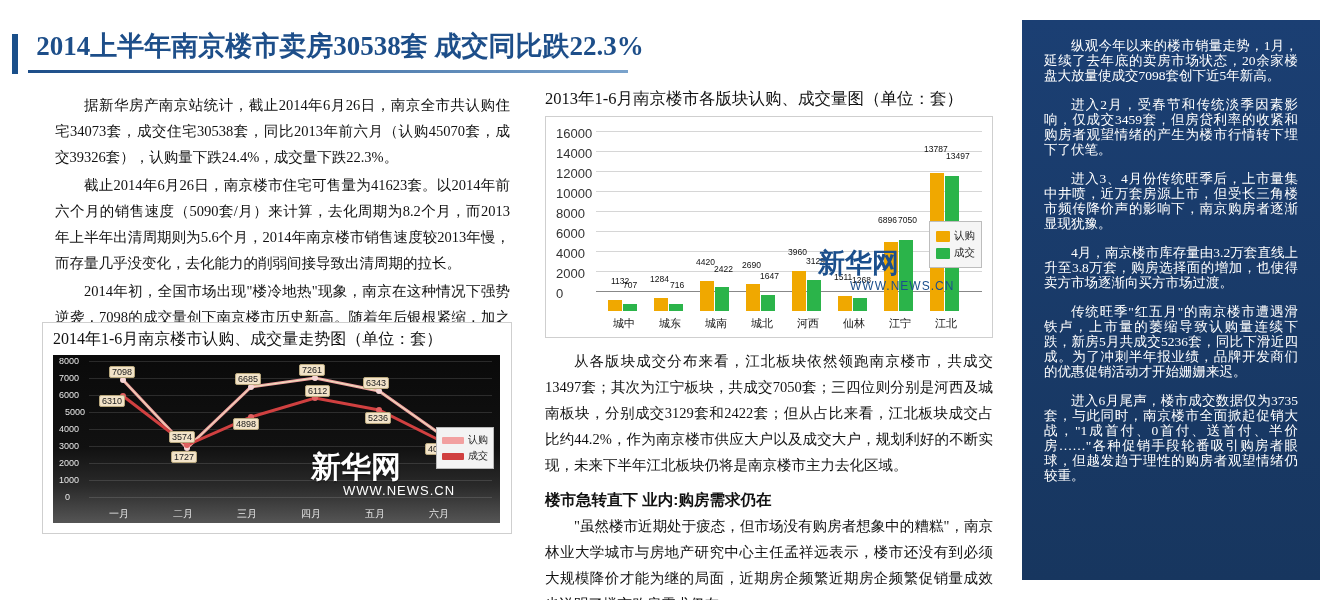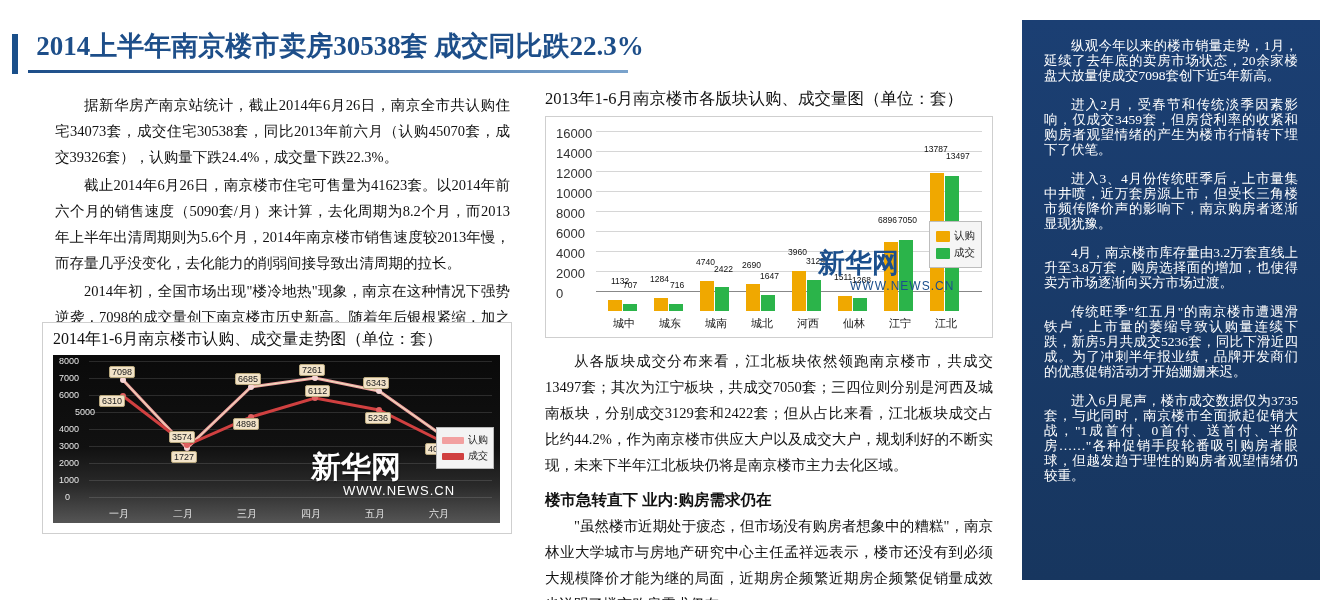--- a/index.html
+++ b/index.html
@@ -137,21 +137,21 @@
     <div class="gridline" style="top:57px"></div>
     <div class="gridline" style="top:74px"></div>
     <div class="gridline" style="top:91px"></div>
     <div class="gridline" style="top:108px"></div>
     <div class="gridline" style="top:125px"></div>
     <div class="gridline" style="top:142px"></div>
 
     <div class="axis-label" style="left:6px; top:1px">8000</div>
     <div class="axis-label" style="left:6px; top:18px">7000</div>
     <div class="axis-label" style="left:6px; top:35px">6000</div>
-    <div class="axis-label" style="left:22px; top:52px">5000</div>
+    <div class="axis-label" style="left:12px; top:52px">5000</div>
     <div class="axis-label" style="left:6px; top:69px">4000</div>
     <div class="axis-label" style="left:6px; top:86px">3000</div>
     <div class="axis-label" style="left:6px; top:103px">2000</div>
     <div class="axis-label" style="left:6px; top:120px">1000</div>
     <div class="axis-label" style="left:12px; top:137px">0</div>
 
     <svg width="447" height="168" style="position:absolute; left:0; top:0;">
 
       <polyline points="70,25 134,93 198,32 262,23 326,36 390,81" fill="none" stroke="#f2a0a0" stroke-width="3"></polyline>
       <polyline points="70,25 134,93 198,32 262,23 326,36 390,81" fill="none" stroke="#e8e8c0" stroke-width="1" stroke-dasharray="0"></polyline>
@@ -243,21 +243,21 @@
       <div class="m-val" style="left:57px; top:151px">1132</div>
       <div class="m-val" style="left:69px; top:155px">707</div>
 
       <div class="m-bar r" style="left:100px; width:14px; height:13px;"></div>
       <div class="m-bar g" style="left:115px; width:14px; height:7px;"></div>
       <div class="m-val" style="left:96px; top:149px">1284</div>
       <div class="m-val" style="left:116px; top:155px">716</div>
 
       <div class="m-bar r" style="left:146px; width:14px; height:30px;"></div>
       <div class="m-bar g" style="left:161px; width:14px; height:24px;"></div>
-      <div class="m-val" style="left:142px; top:132px">4740</div>
+      <div class="m-val" style="left:142px; top:132px">4420</div>
       <div class="m-val" style="left:160px; top:139px">2422</div>
 
       <div class="m-bar r" style="left:192px; width:14px; height:27px;"></div>
       <div class="m-bar g" style="left:207px; width:14px; height:16px;"></div>
       <div class="m-val" style="left:188px; top:135px">2690</div>
       <div class="m-val" style="left:206px; top:146px">1647</div>
 
       <div class="m-bar r" style="left:238px; width:14px; height:40px;"></div>
       <div class="m-bar g" style="left:253px; width:14px; height:31px;"></div>
       <div class="m-val" style="left:234px; top:122px">3960</div>

